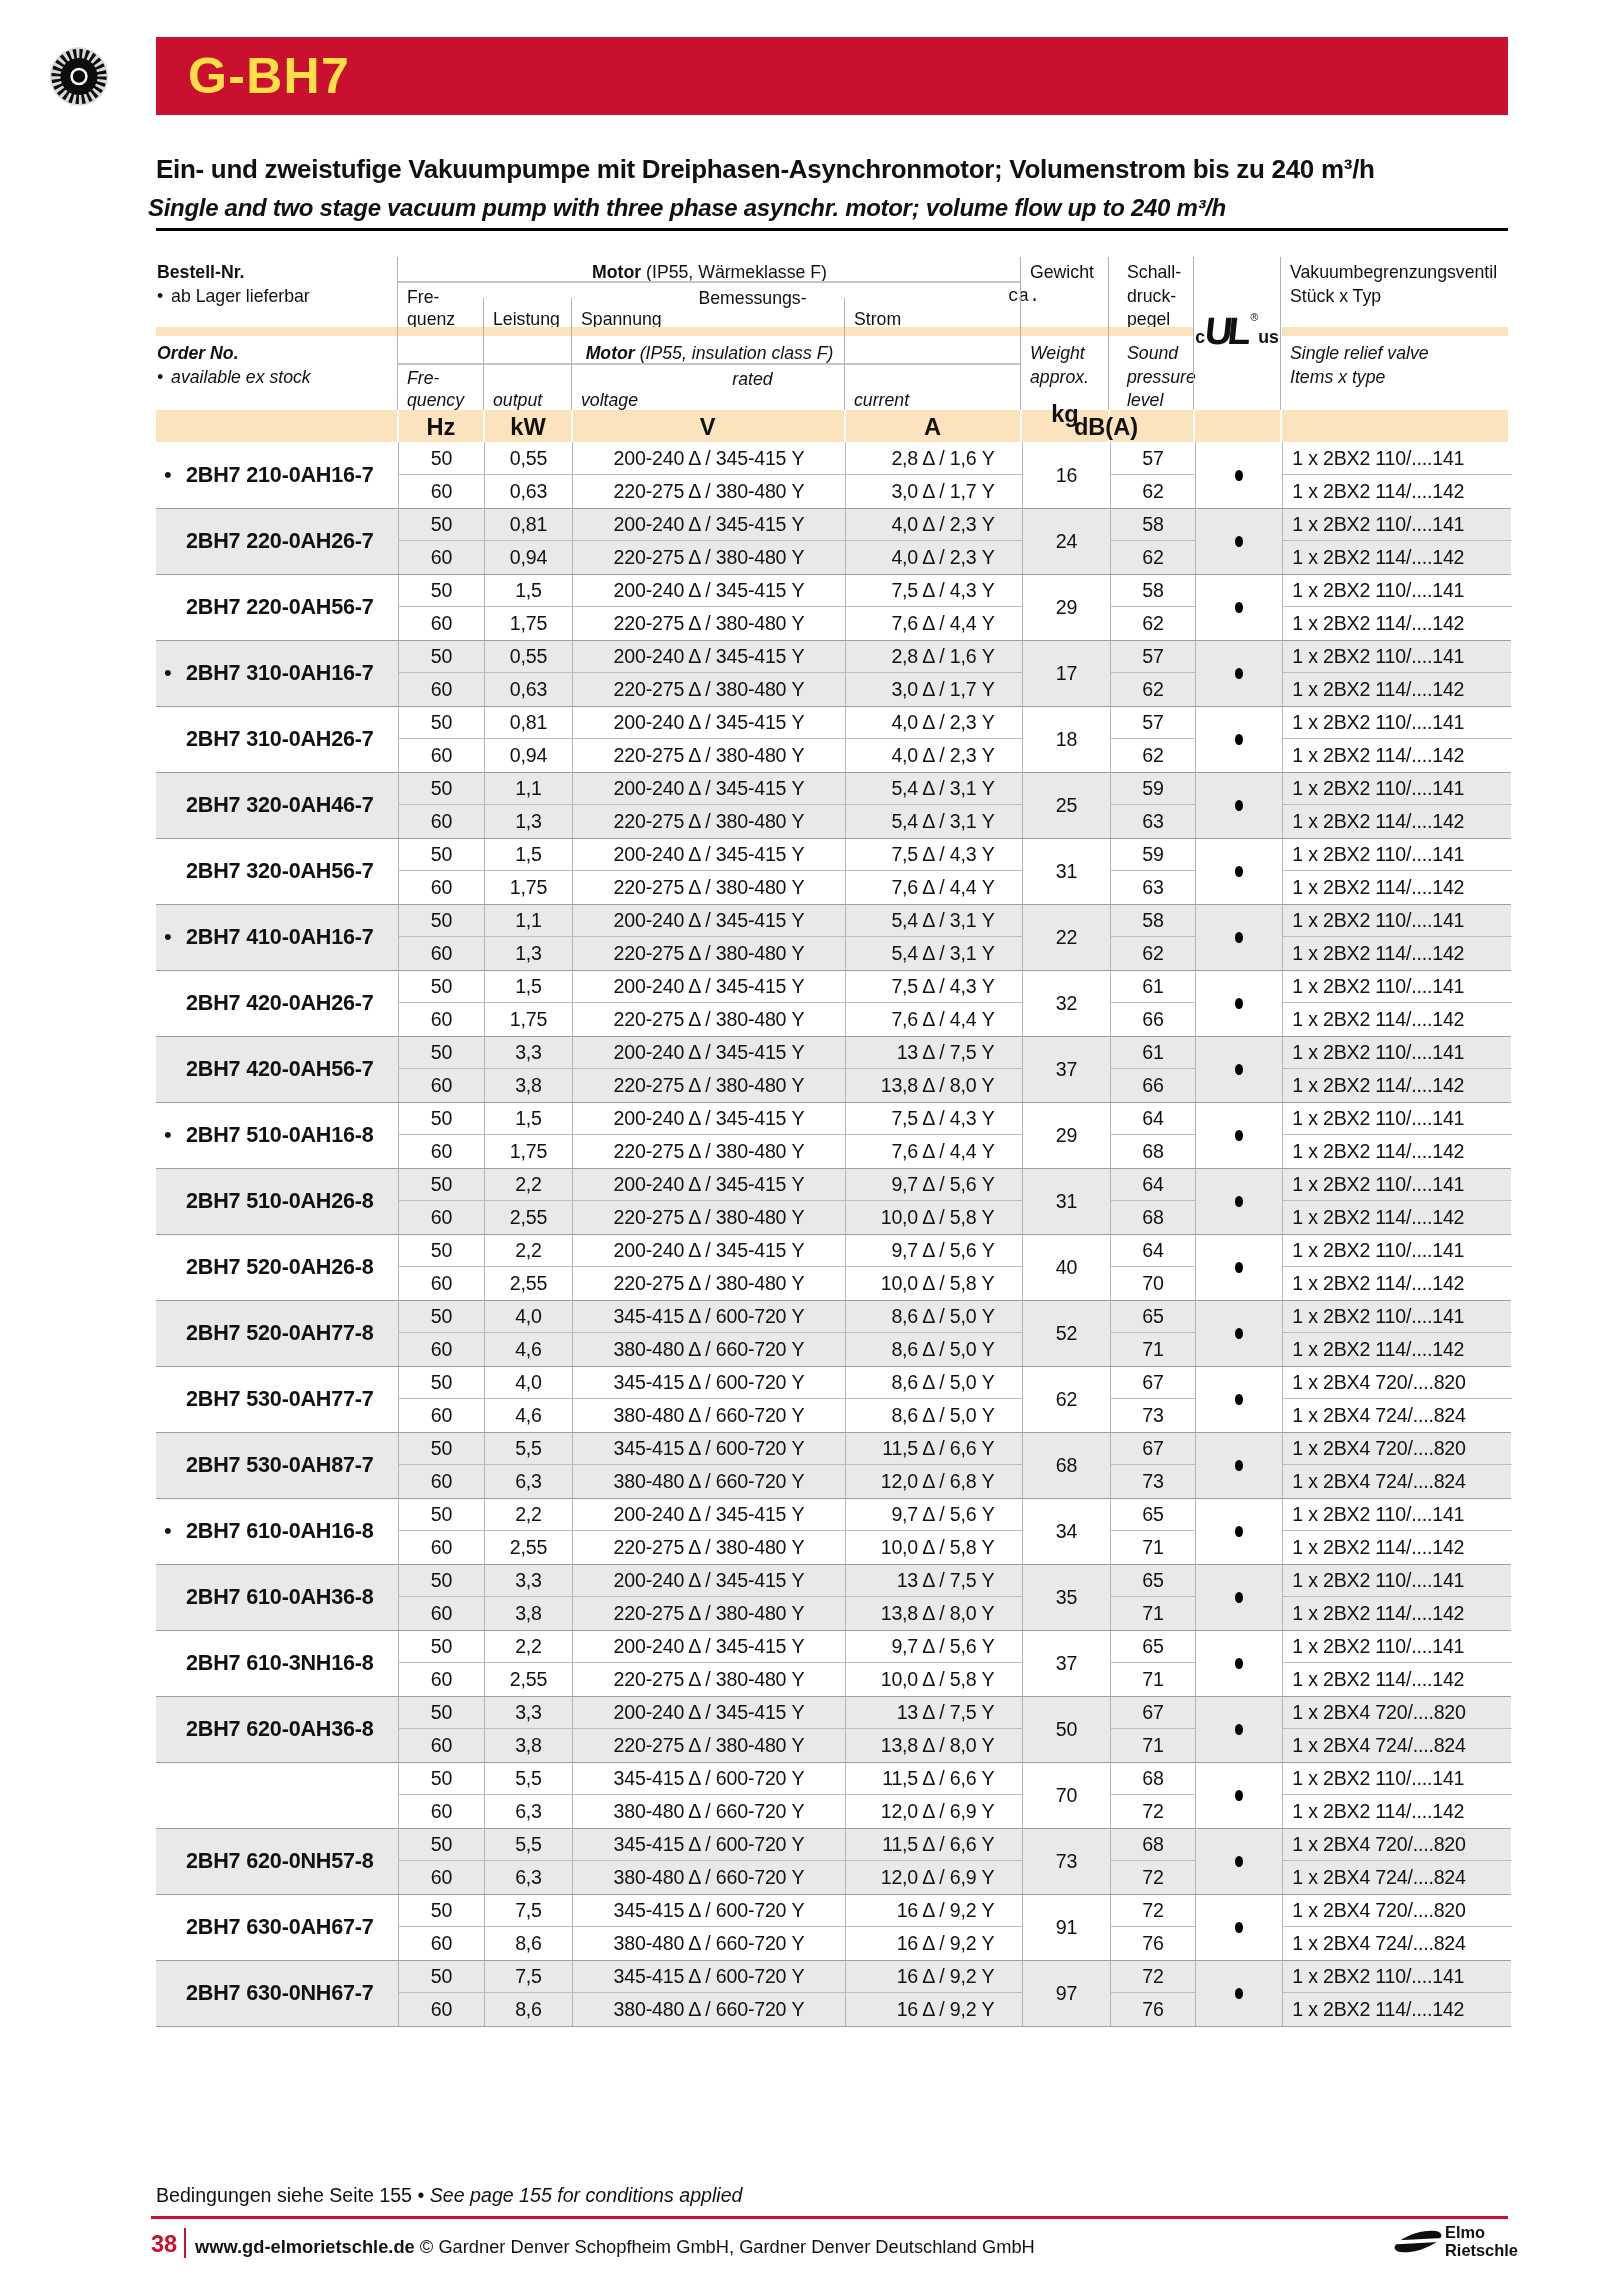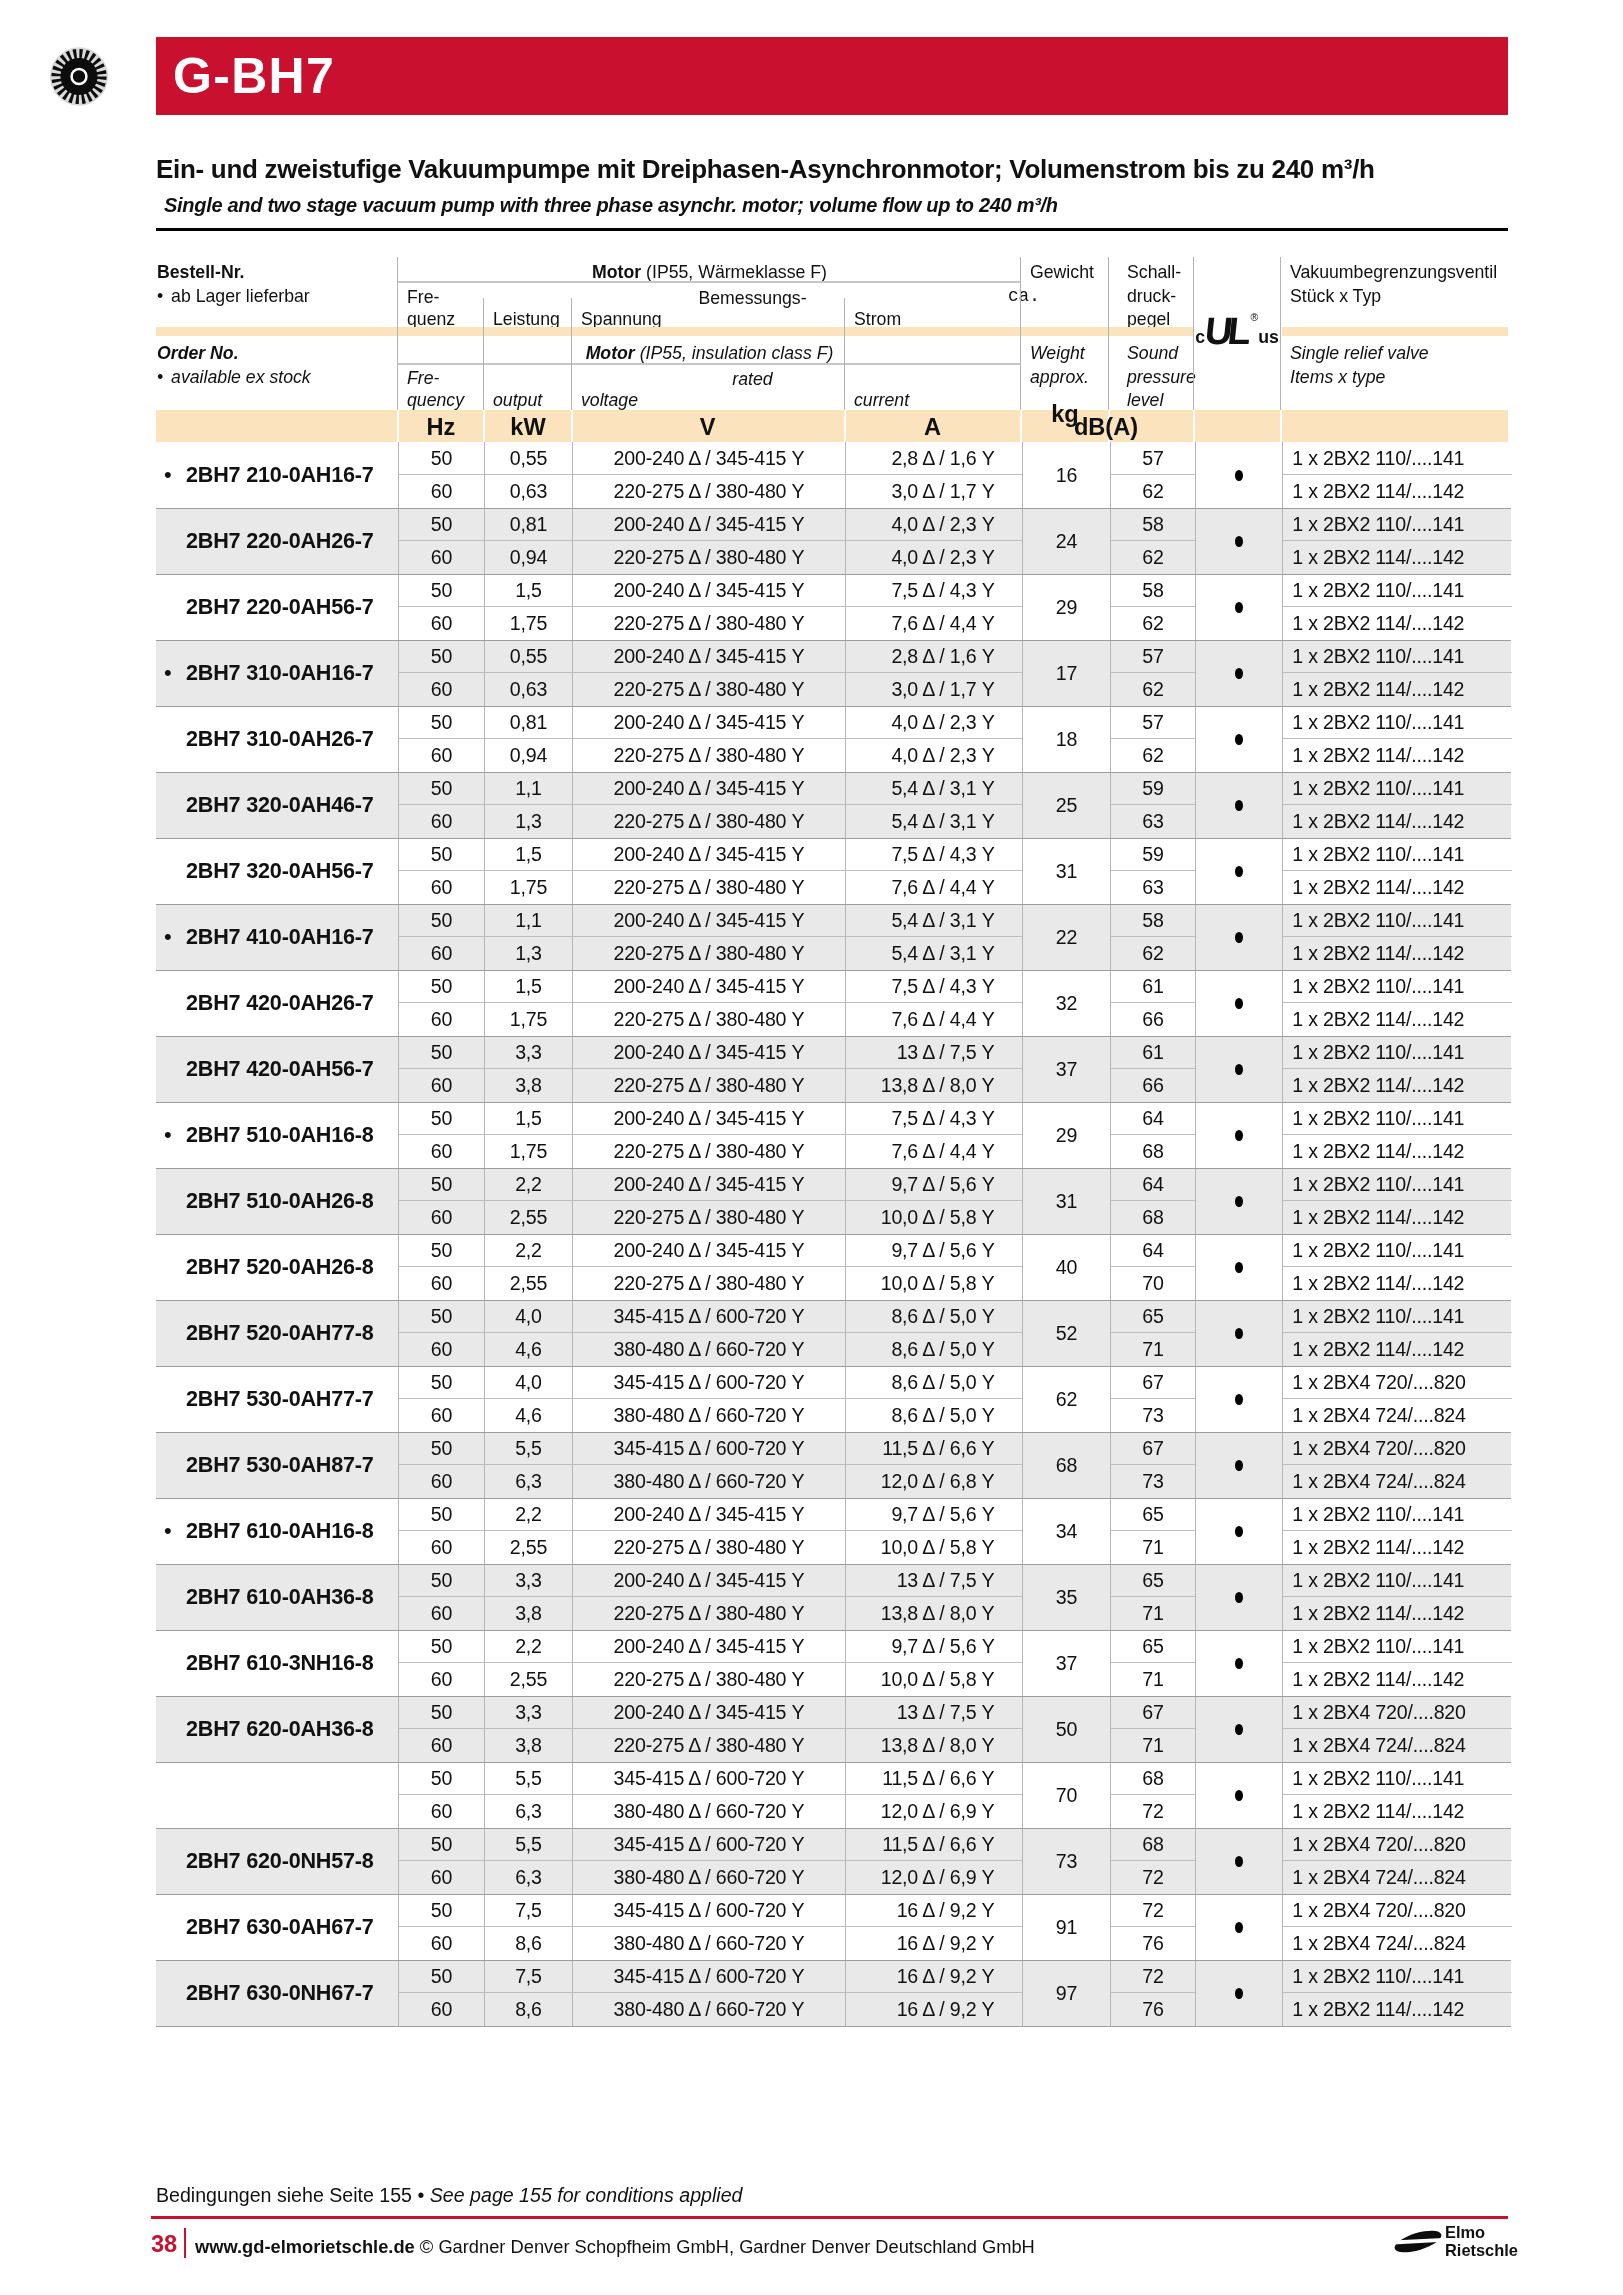--- a/index.html
+++ b/index.html
@@ -4,24 +4,24 @@
 <style>
   html,body{margin:0;padding:0;background:#fff;}
   .page{position:relative;width:1623px;height:2295px;background:#fff;overflow:hidden;
         font-family:"Liberation Sans","DejaVu Sans",sans-serif;color:#111;}
   .abs{position:absolute;}
 
   
   .gear{left:48px;top:45px;width:62px;height:63px;}
   .redbar{left:156px;top:37px;width:1352px;height:78px;background:var(--red,#c9102e);
           display:flex;align-items:center;}
-  .redbar span{color:#ffffff;font-size:50px;font-weight:bold;padding-left:17px;letter-spacing:1.3px;}
+  .redbar span{color:#fde047;font-size:50px;font-weight:bold;padding-left:32px;letter-spacing:1.3px;}
 
   .title-de{left:156px;top:154px;width:1352px;font-size:26px;font-weight:bold;letter-spacing:-0.3px;white-space:nowrap;}
-  .title-en{left:164px;top:194px;width:1352px;font-size:20px;font-weight:bold;font-style:italic;letter-spacing:-0.3px;white-space:nowrap;}
+  .title-en{left:148px;top:194px;width:1352px;font-size:24px;font-weight:bold;font-style:italic;letter-spacing:-0.3px;white-space:nowrap;}
   .title-rule{left:156px;top:228px;width:1352px;height:2.6px;background:#000;}
 
   
   .h-txt{font-size:17.7px;line-height:19.6px;white-space:nowrap;}
   .en{font-style:italic;}
   .ctr{text-align:center;}
   .vline{width:1.3px;background:#b3b3b3;}
   .mline{height:2px;background:#c6c6c6;}
   .peach{background:var(--peach,#fbe3bd);}
   .wsep{width:2px;background:#fff;}

